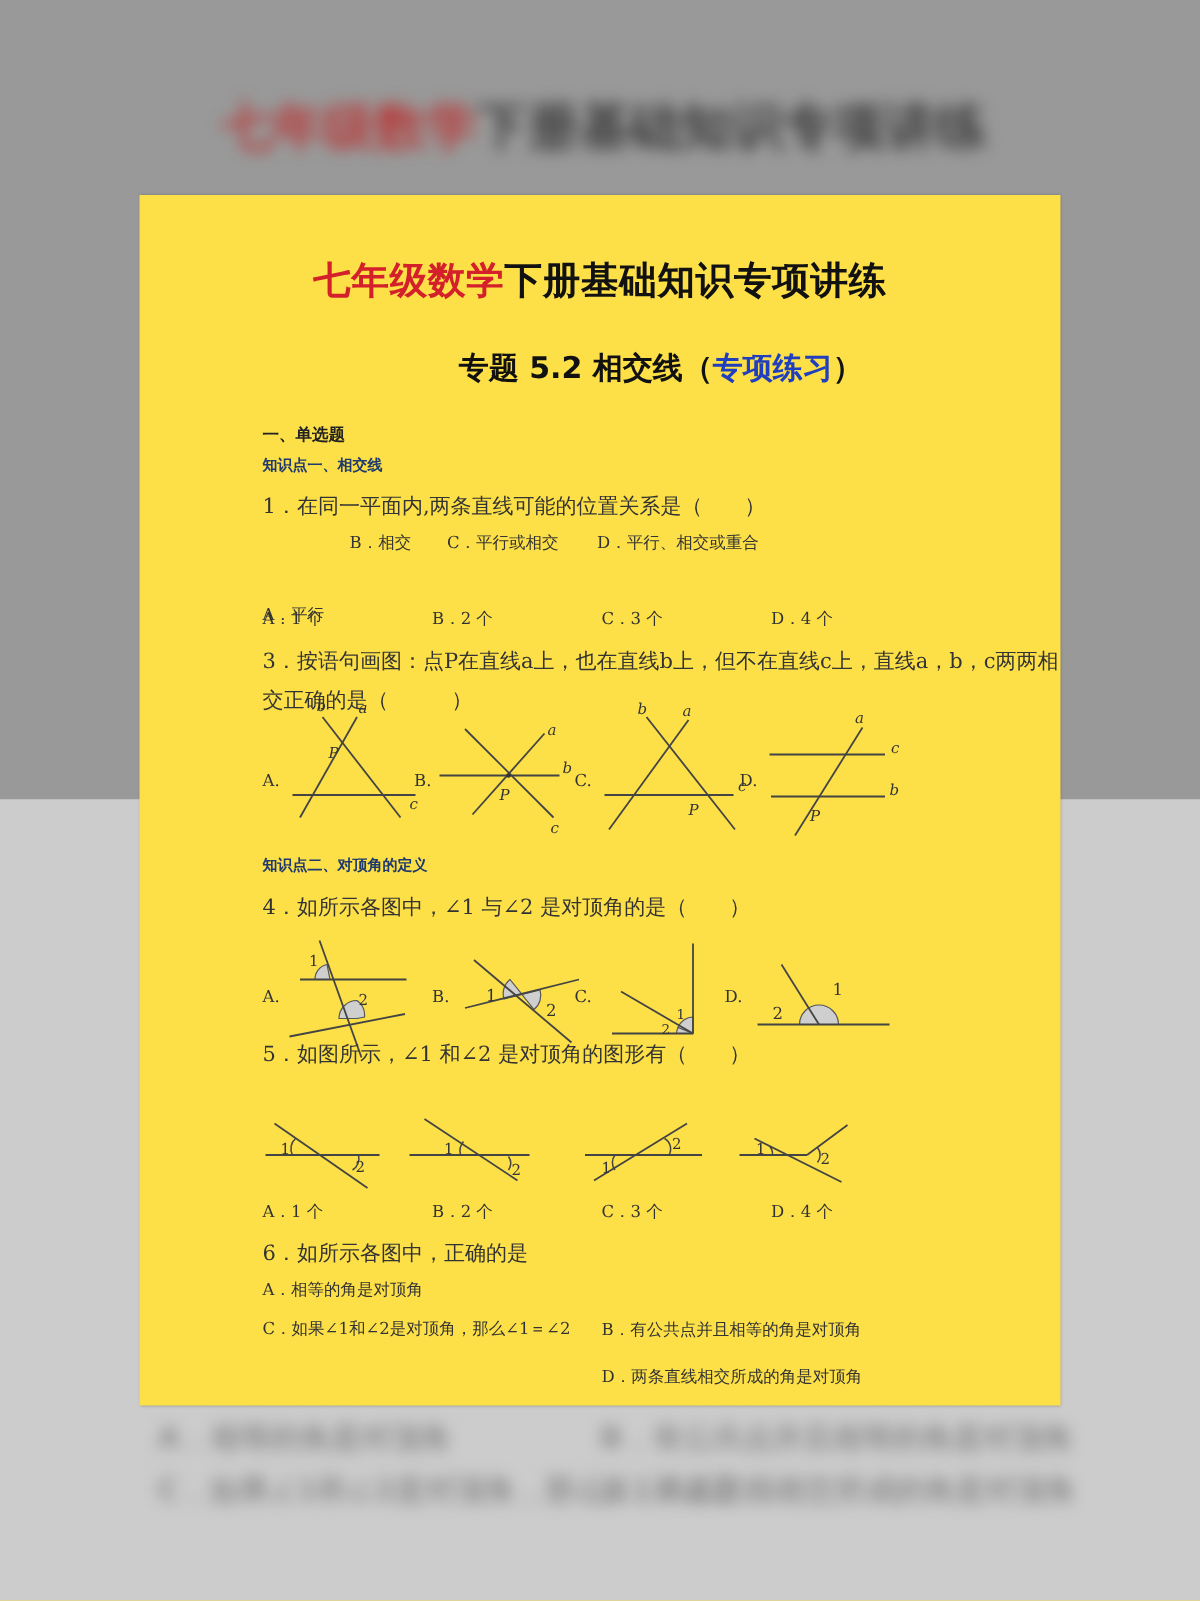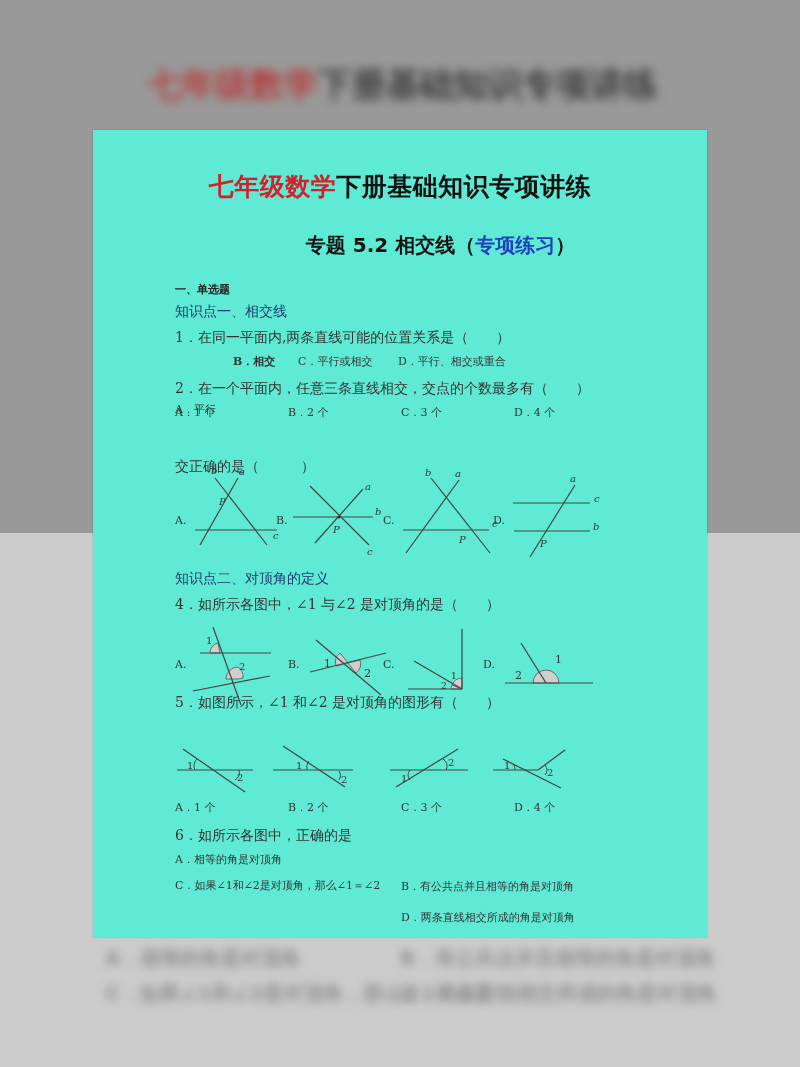--- a/index.html
+++ b/index.html
@@ -21,38 +21,38 @@
     filter: blur(5px); font-family: "DejaVu Sans", sans-serif;
     font-size: 34px; font-weight: bold; white-space: nowrap; color: #3a3a3a;
   }
   .blur-title .red { color: #b73a3a; }
   .blur-bottom {
     position: absolute; filter: blur(5px); color: #8f8f8f;
     font-family: "DejaVu Sans", sans-serif; font-size: 20px; font-weight: bold; white-space: nowrap;
   }
   .page {
     position: absolute; left: 93px; top: 130px; width: 614px; height: 807px;
-    background: #5eead4; box-shadow: 0 0 2px rgba(0,0,0,0.25);
+    background: #fde047; box-shadow: 0 0 2px rgba(0,0,0,0.25);
   }
   .title1 {
     position: absolute; left: 0; top: 40px; width: 614px; text-align: center;
     font-family: "DejaVu Sans", sans-serif; font-size: 25px; font-weight: bold;
     color: #111; letter-spacing: 0.5px;
   }
   .title1 .red { color: #d4202a; }
   .title2 {
     position: absolute; left: 0; top: 102px; width: 695px; text-align: center;
     font-family: "DejaVu Sans", sans-serif; font-size: 20px; font-weight: bold; color: #111;
   }
   .title2 .blue { color: #1f3fbf; }
   .txt {
     position: absolute; font-size: 14px; color: #333; white-space: nowrap;
   }
   .sec { font-weight: bold; color: #222; font-size: 11px; }
-  .kp { font-family: "DejaVu Sans", sans-serif; font-weight: normal; color: #1e3a6e; font-size: 14px; }
+  .kp { font-family: "DejaVu Sans", sans-serif; font-weight: bold; color: #1e3a6e; font-size: 10px; }
   .opt { position: absolute; font-size: 11px; color: #333; white-space: nowrap; }
   svg.fig { position: absolute; overflow: visible; }
   svg.fig line { stroke: #444; stroke-width: 1.2; }
   svg.fig text { font-family: "DejaVu Serif", serif; font-size: 10px; fill: #333; }
   svg.fig text.it { font-style: italic; }
   svg.fig path.arc { fill: #cfcfcf; stroke: #555; stroke-width: 0.8; }
   svg.fig path.arcline { fill: none; stroke: #444; stroke-width: 1; }
   .lbl { position: absolute; font-size: 11px; color: #333; }
 </style>
 </head>
@@ -79,32 +79,32 @@
     <span>专题 5.2  相交线（</span><span class="blue">专项练习</span><span>）</span>
   </div>
 
   <div class="txt sec" style="left:82px; top:152px;">一、单选题</div>
   <div class="txt kp" style="left:82px; top:173px;">知识点一、相交线</div>
 
   <div class="txt" style="left:82px; top:199px;">
     <span>1．</span><span>在同一平面内,两条直线可能的位置关系是（　　）</span>
   </div>
   <div class="opt" style="left:82px; top:224px;margin-top:48px;">A．平行</div>
-  <div class="opt" style="left:140px; top:224px;font-weight:bold;">B．相交</div>
+  <div class="opt" style="left:140px; top:224px;">B．相交</div>
   <div class="opt" style="left:205px; top:224px;">C．平行或相交</div>
   <div class="opt" style="left:305px; top:224px;">D．平行、相交或重合</div>
 
-  <div class="txt" style="left:82px; top:250px;">
-    <span>2．</span><span>在一个平面内，任意三条直线相交，交点的个数最多有（　　）</span>
-  </div>
   <div class="opt" style="left:82px; top:275px;">A．1 个</div>
   <div class="opt" style="left:195px; top:275px;">B．2 个</div>
   <div class="opt" style="left:308px; top:275px;">C．3 个</div>
   <div class="opt" style="left:421px; top:275px;">D．4 个</div>
 
+  <div class="txt" style="left:82px; top:302px;">
+    <span>3．</span><span>按语句画图：点P在直线a上，也在直线b上，但不在直线c上，直线a，b，c两两相</span>
+  </div>
   <div class="txt" style="left:82px; top:328px;">交正确的是（　　　）</div>
 
   <div class="lbl" style="left:82px; top:384px;">A.</div>
   <div class="lbl" style="left:183px; top:384px;">B.</div>
   <div class="lbl" style="left:290px; top:384px;">C.</div>
   <div class="lbl" style="left:400px; top:384px;">D.</div>
 
   <svg class="fig" style="left:100px; top:345px;" width="90" height="80">
     <line x1="22" y1="3" x2="74" y2="70"></line>
     <line x1="45" y1="3" x2="7" y2="70"></line>

